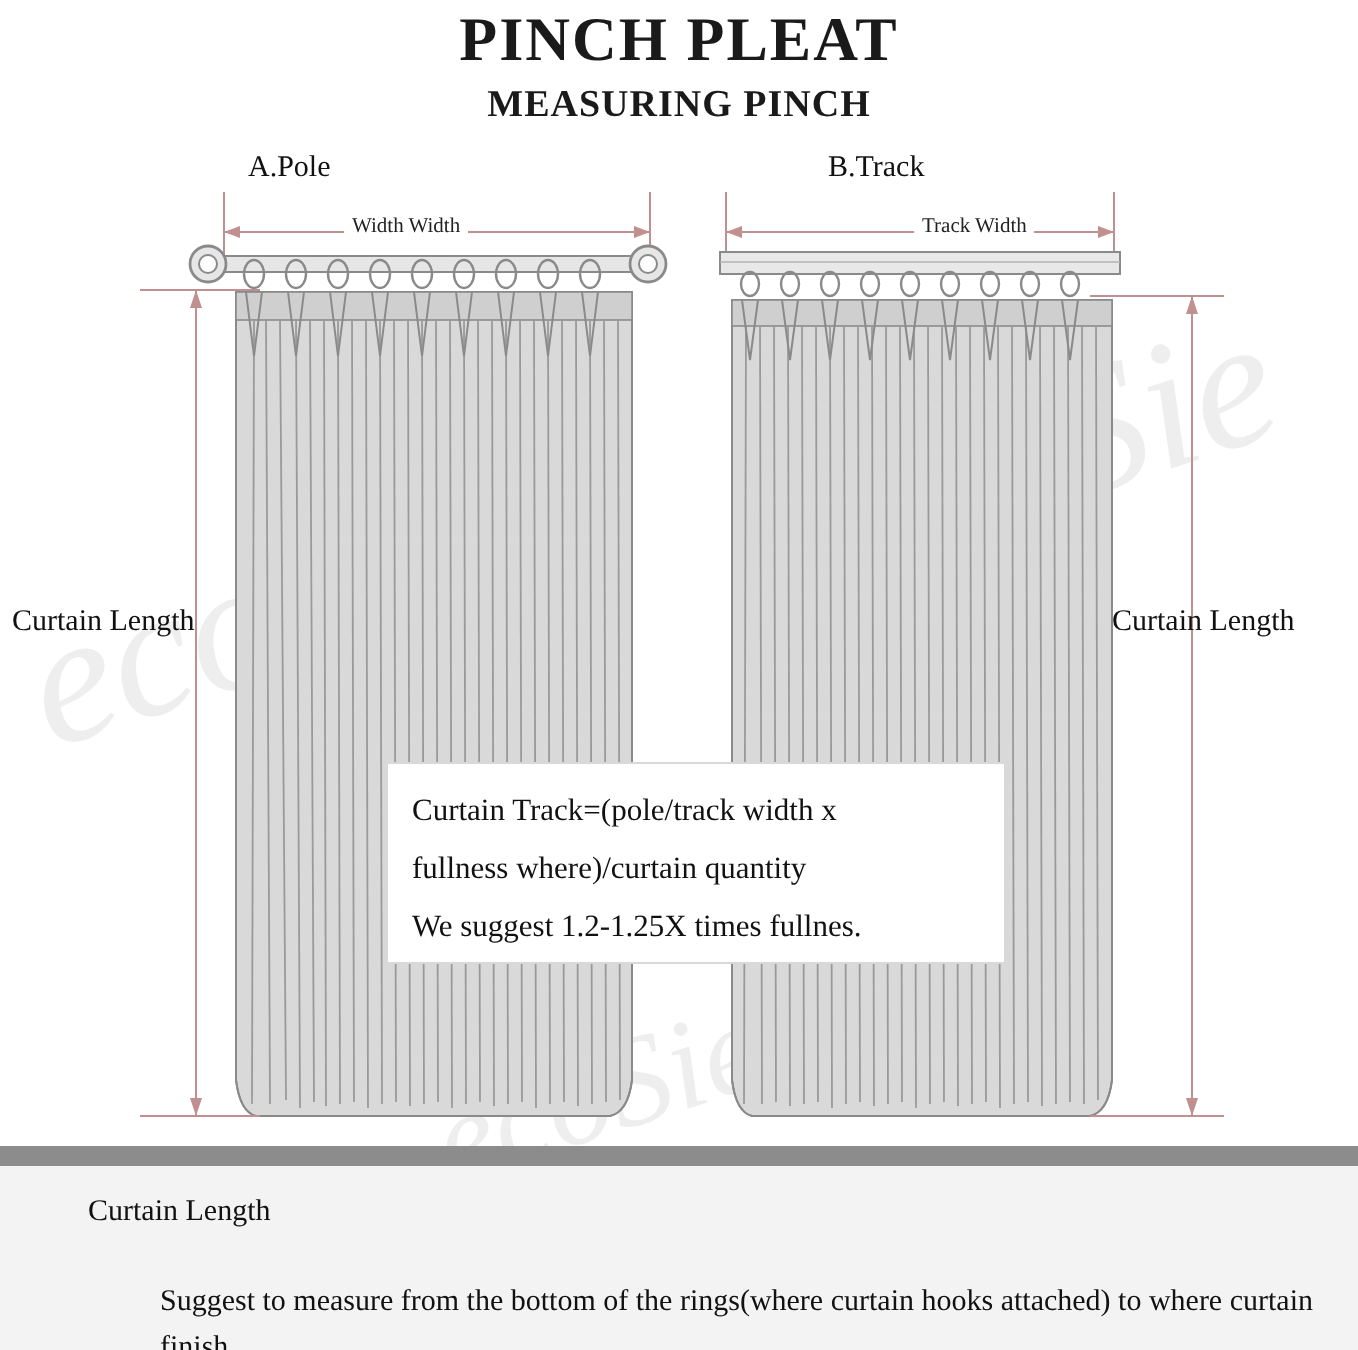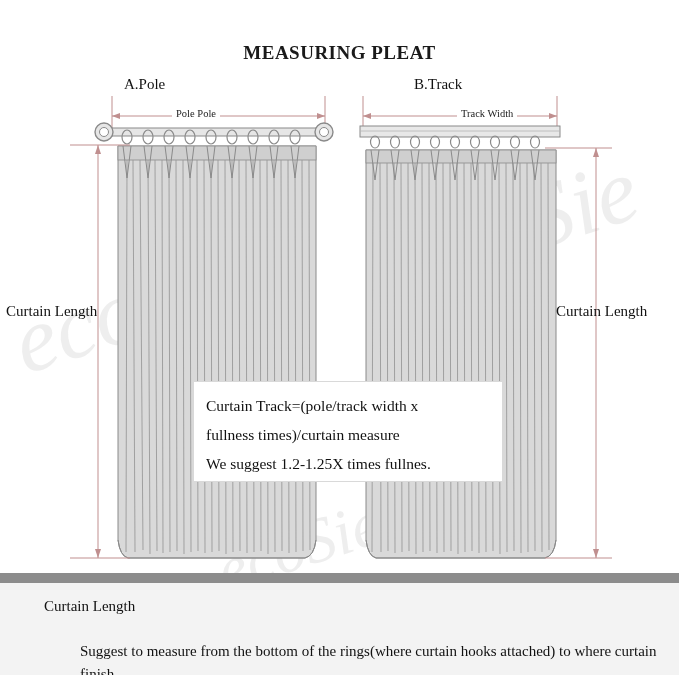--- a/index.html
+++ b/index.html
@@ -153,21 +153,22 @@
 </style>
 </head>
 <body>
 
 <div id="stage">
 
   <div class="wm" id="wm1">ecoSie</div>
   <div class="wm" id="wm2">ecoSie</div>
   <div class="wm" id="wm3">ecoSie</div>
 
-  <div class="title-sub">MEASURING PLEAT</div>
+  <div class="title-main">PINCH PLEAT</div>
+  <div class="title-sub">MEASURING PINCH</div>
 
   <div class="panel-label" id="label-pole">A.Pole</div>
   <div class="panel-label" id="label-track">B.Track</div>
 
   <svg width="679" height="575" viewBox="0 0 679 575" style="position:absolute;left:0;top:0;">
     <defs>
       <pattern id="pleatfold" width="1" height="1"></pattern>
     </defs>
 
     <g stroke="#c08f8f" stroke-width="1" fill="none">
@@ -328,29 +329,29 @@
 
     <g stroke="#c08f8f" stroke-width="1" fill="none">
       <line x1="545" y1="148" x2="612" y2="148"></line>
       <line x1="545" y1="558" x2="612" y2="558"></line>
       <line x1="596" y1="148" x2="596" y2="558"></line>
       <polygon points="596,148 593,157 599,157" fill="#c08f8f" stroke="none"></polygon>
       <polygon points="596,558 593,549 599,549" fill="#c08f8f" stroke="none"></polygon>
     </g>
   </svg>
 
-  <div class="dim-label" id="dim-pole-width">Pole Pole</div>
+  <div class="dim-label" id="dim-pole-width">Width Width</div>
   <div class="dim-label" id="dim-track-width">Track Width</div>
 
   <div class="len-label" id="len-left">Curtain Length</div>
   <div class="len-label" id="len-right">Curtain Length</div>
 
   <div id="formula-box">
     <div class="line">Curtain Track=(pole/track width x</div>
-    <div class="line">fullness times)/curtain measure</div>
+    <div class="line">fullness where)/curtain quantity</div>
     <div class="line">We suggest 1.2-1.25X times fullnes.</div>
   </div>
 
   <div id="footer"></div>
   <div id="footer-accent"></div>
   <div id="footer-title">Curtain Length</div>
   <div id="footer-body">Suggest to measure from the bottom of the rings(where curtain hooks attached) to where curtain finish.</div>
 
 </div>
 

